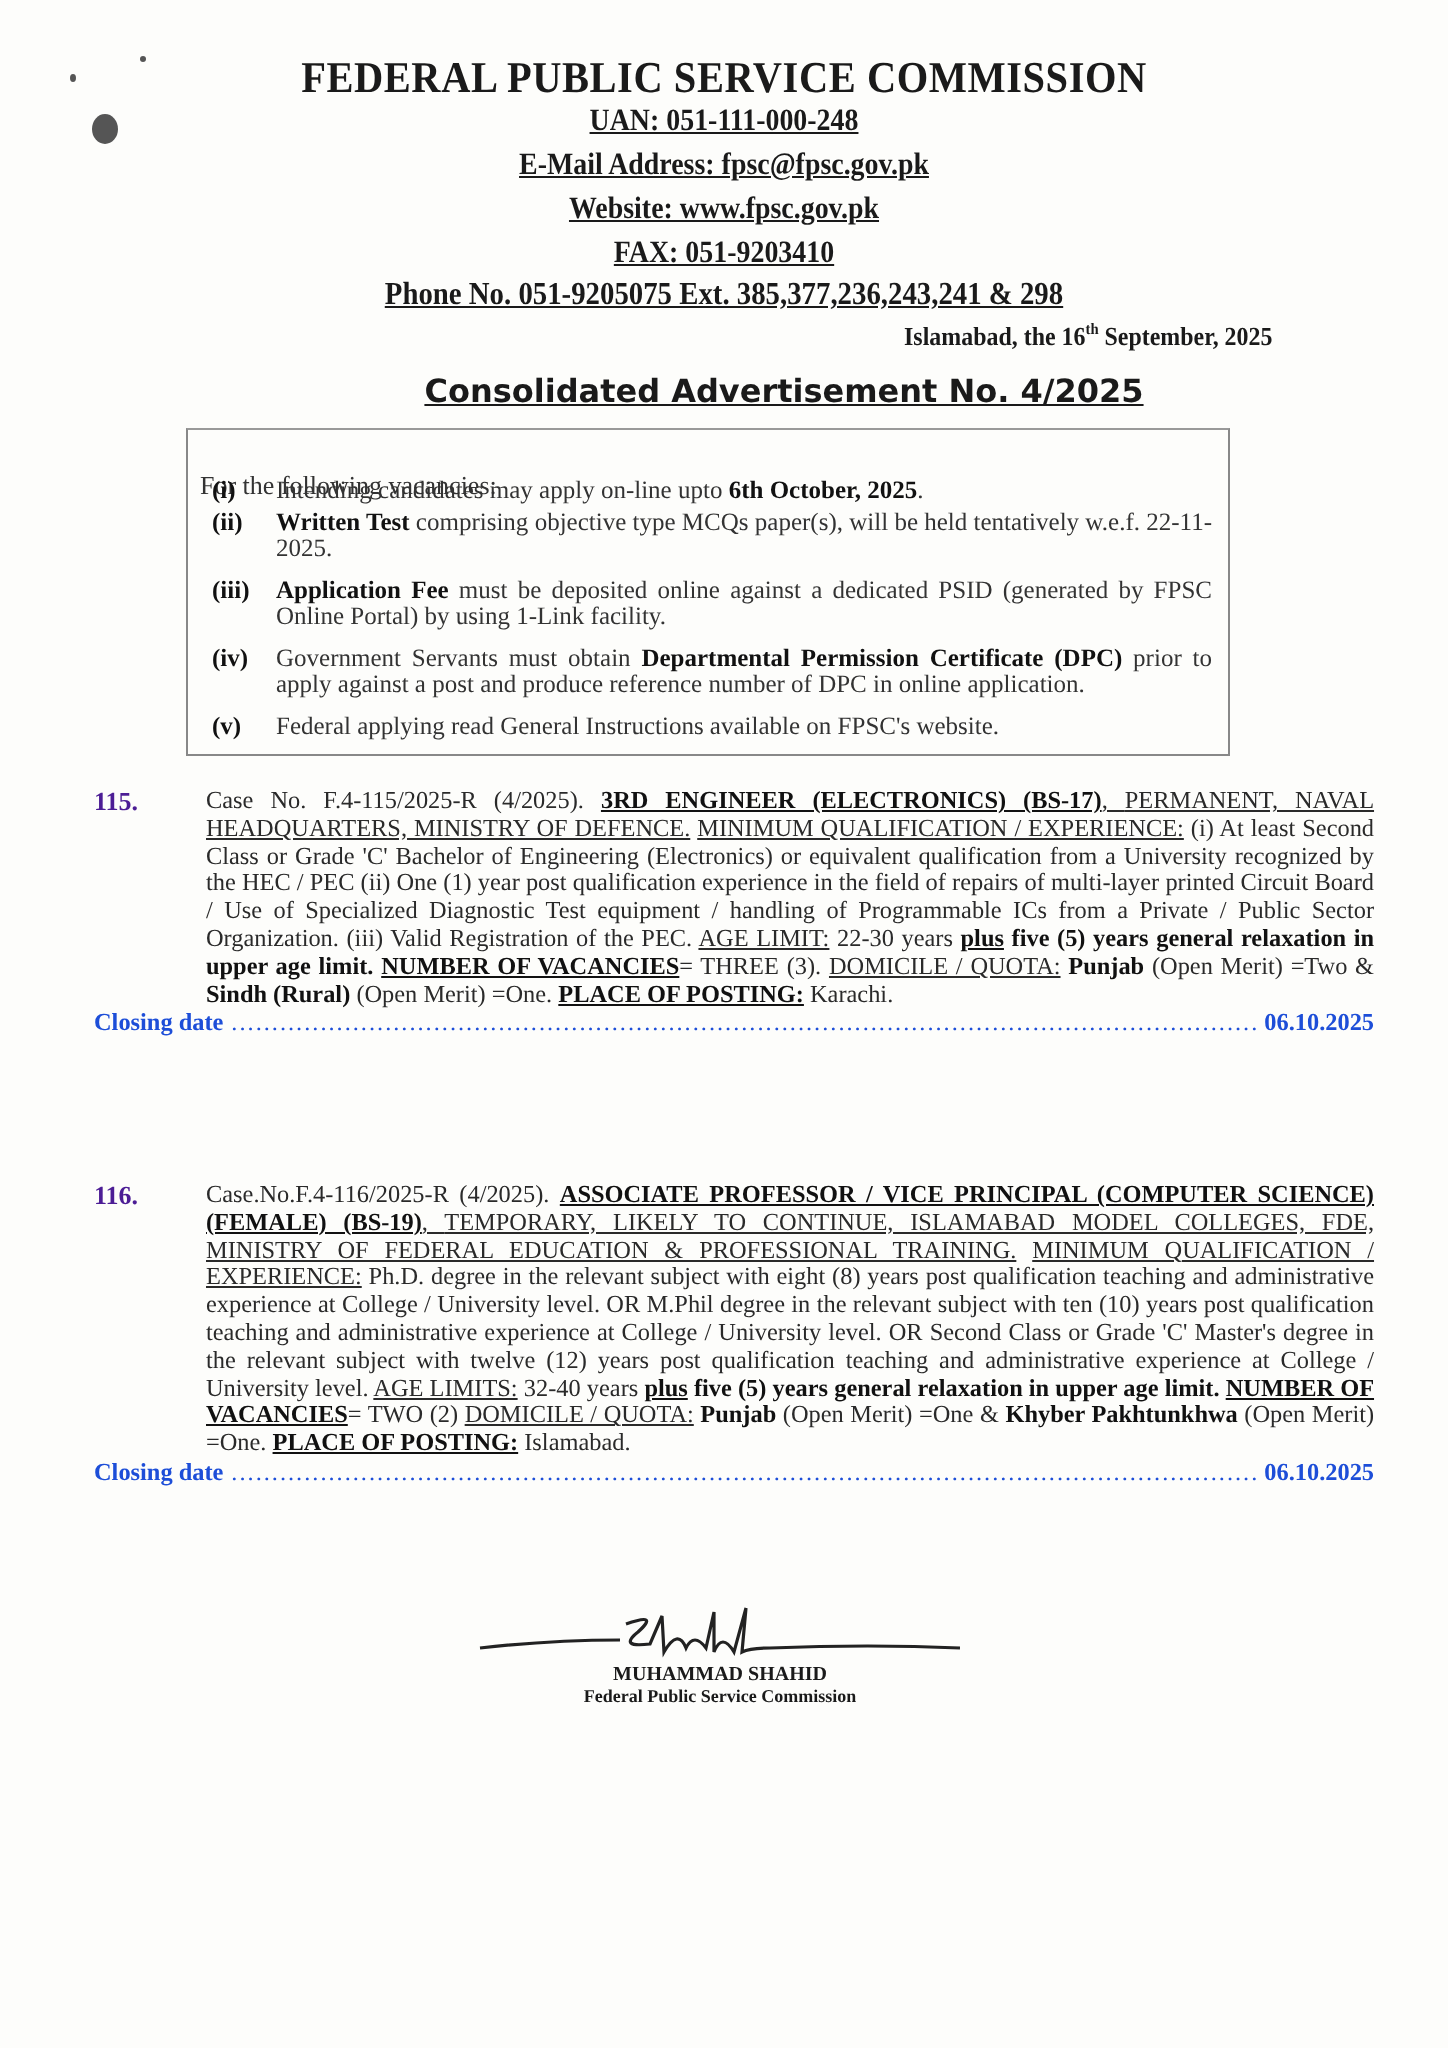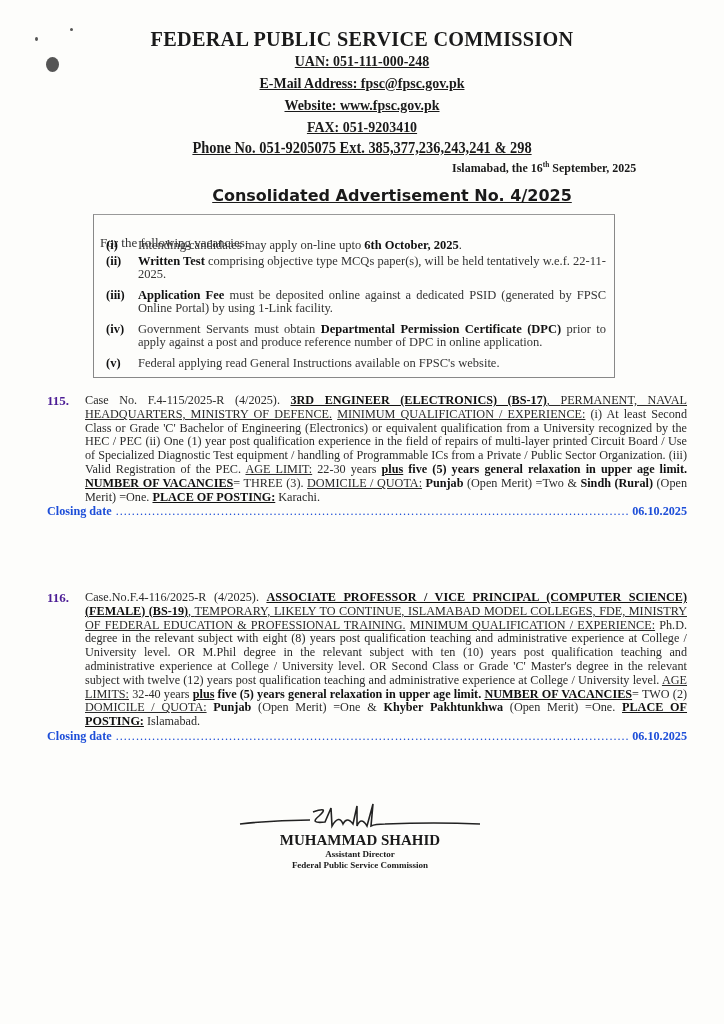--- a/index.html
+++ b/index.html
@@ -12,28 +12,28 @@
   .date sup{font-size:8px;}
   .adv{position:absolute;top:186px;left:0;width:724px;text-align:center;font-family:"DejaVu Sans",sans-serif;font-weight:bold;font-size:16px;text-decoration:underline;transform:translateX(30px);}
   .box{position:absolute;top:214px;left:93px;width:520px;height:162px;border:1px solid #888;border-top:1px solid #999;}
   .box .intro{position:absolute;top:4px;left:6px;font-size:13px;color:#333;margin-top:16px;}
   .inst{position:absolute;left:12px;width:500px;font-size:12.5px;line-height:13px;color:#333;}
   .inst .num{position:absolute;left:0;font-weight:bold;color:#111;}
   .inst .txt{position:absolute;left:32px;width:468px;text-align:justify;}
   b.u{color:#111;}
   .entry{position:absolute;left:47px;width:640px;font-size:12.2px;line-height:13.8px;color:#2a2a2a;}
   .entry .enum{position:absolute;left:0;top:0;font-weight:bold;font-size:13px;color:#4c1d95;}
-  .entry .body{margin-left:38px;text-align:justify;}
+  .entry .body{margin-left:56px;text-align:justify;}
   .entry u{text-decoration:underline;}
   .entry b{color:#111;}
   .closing{display:flex;justify-content:flex-start;font-weight:bold;color:#1d4ed8;margin-top:1px;}
   .closing .dots{flex:1;overflow:hidden;white-space:nowrap;font-weight:normal;letter-spacing:1px;margin:0 4px;}
   .sig{position:absolute;top:800px;left:210px;width:300px;text-align:center;}
   .sig svg{display:block;margin:0 auto;}
-  .sig .name{font-size:15px;font-weight:bold;margin-top:-4px;}
+  .sig .name{font-size:10px;font-weight:bold;margin-top:-4px;}
   .sig .small{font-size:9px;font-weight:bold;line-height:11px;}
 </style>
 </head>
 <body>
 
 <div class="spot" style="left:46px;top:57px;width:13px;height:15px;"></div>
 <div class="spot" style="left:35px;top:37px;width:3px;height:4px;"></div>
 <div class="spot" style="left:70px;top:28px;width:3px;height:3px;"></div>
 
 <div>
@@ -112,15 +112,14 @@
       <span class="dots">..................................................................................................................................................</span>
       <span>06.10.2025</span>
     </div>
 </div>
 
 <div class="sig">
   <svg width="250" height="36" viewBox="0 0 250 36">
     <path d="M5 24 Q40 20 75 20 M78 12 Q95 6 84 16 Q74 24 90 22 L96 8 L97 26 Q104 14 108 24 Q112 16 118 24 L122 6 L122 26 Q126 16 132 26 L138 4 L136 26 Q140 24 150 24 Q200 22 245 24" fill="none" stroke="#222" stroke-width="1.6"></path>
   </svg>
   <div class="name">MUHAMMAD SHAHID</div>
-  <div class="small">Assistant Director</div>
   <div class="small">Federal Public Service Commission</div>
 </div>
 
 </body></html>

